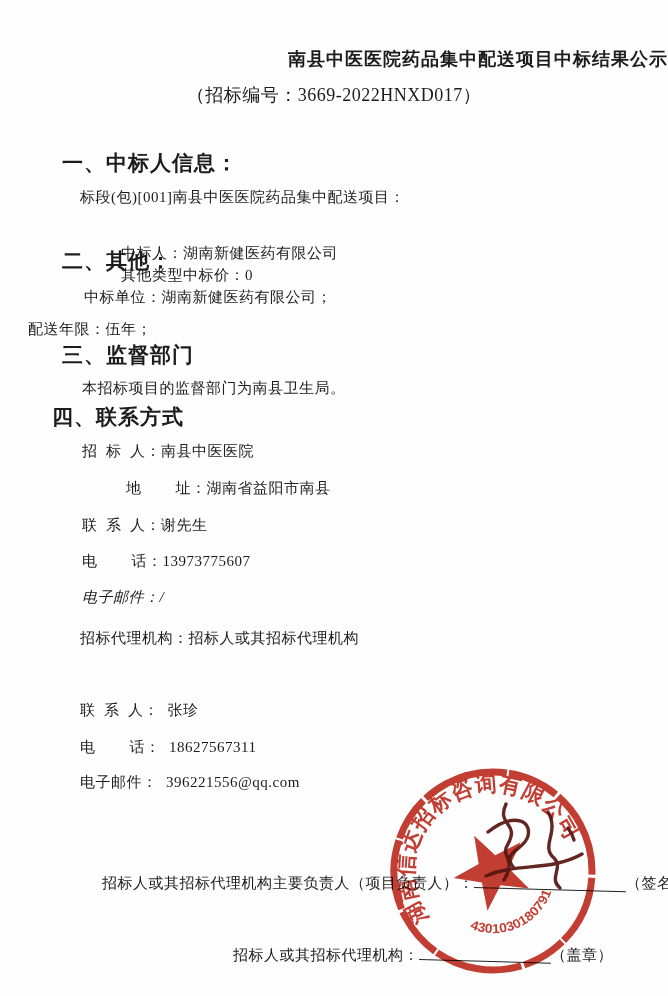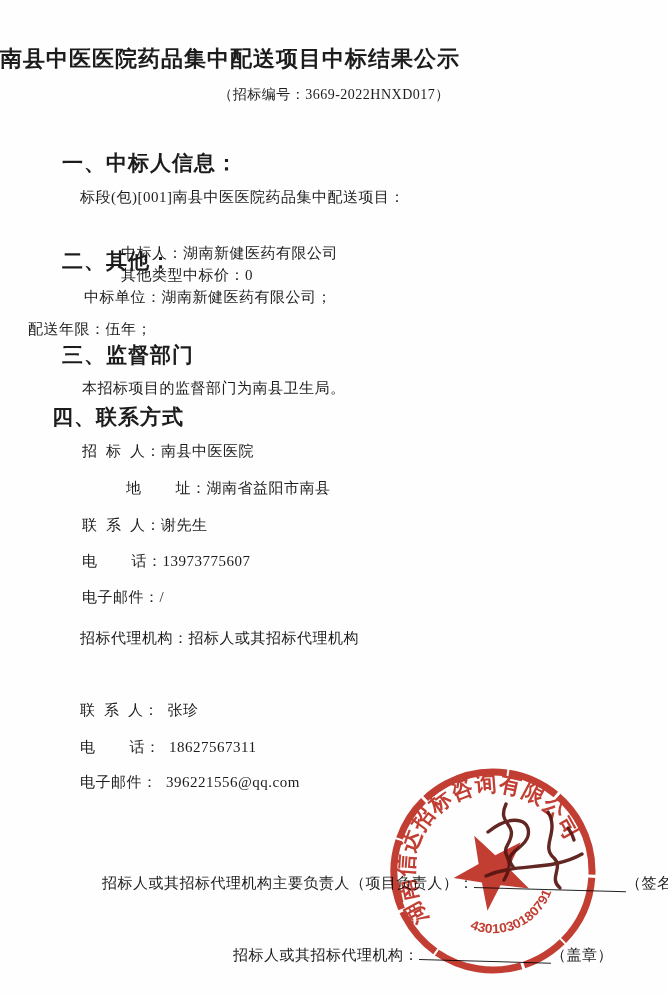--- a/index.html
+++ b/index.html
@@ -18,29 +18,29 @@
   }
   .line {
     position: absolute;
     white-space: pre;
     font-size: 15px;
     line-height: 22px;
     letter-spacing: 0.5px;
   }
   .title {
     width: 100%;
-    text-align: left;
+    text-align: right;
     font-weight: 700;
-    font-size: 22px;
+    font-size: 18px;
     letter-spacing: 1px;
   }
   .subtitle {
     width: 100%;
     text-align: center;
-    font-size: 14px;
+    font-size: 18px;
     letter-spacing: 0.5px;
   }
   .heading {
     font-family: "Liberation Sans", "DejaVu Sans", sans-serif;
     font-weight: 700;
     font-size: 21px;
     letter-spacing: 1px;
   }
   .gap-right { margin-right: 40px; }
   .blank-line {
@@ -84,21 +84,21 @@
 
   <div class="line heading" style="top:344px; left:62px;">三、监督部门</div>
   <div class="line" style="top:377px; left:82px;">本招标项目的监督部门为南县卫生局。</div>
 
   <div class="line heading" style="top:406px; left:52px;">四、联系方式</div>
 
   <div class="line" style="top:440px; left:82px;">招  标  人：南县中医医院</div>
   <div class="line" style="top:477px; left:82px;margin-left:44px;">地        址：湖南省益阳市南县</div>
   <div class="line" style="top:514px; left:82px;">联  系  人：谢先生</div>
   <div class="line" style="top:550px; left:82px;">电        话：13973775607</div>
-  <div class="line" style="top:586px; left:82px;">电子邮件：/</div>
+  <div class="line" style="top:586px; left:82px;font-style:italic;">电子邮件：/</div>
 
   <div class="line" style="top:627px; left:80px;">招标代理机构：招标人或其招标代理机构</div>
   <div class="line" style="top:699px; left:80px;">联  系  人：  张珍</div>
   <div class="line" style="top:736px; left:80px;">电        话：  18627567311</div>
   <div class="line" style="top:771px; left:80px;">电子邮件：  396221556@qq.com</div>
 
   <div class="line signoff" style="top:850px; left:85px;">
     <span>招标人或其招标代理机构主要负责人（项目负责人）：</span><span class="blank-line w1"></span><span>（签名）</span>
   </div>
   <div class="line signoff" style="top:922px; left:216px;">

